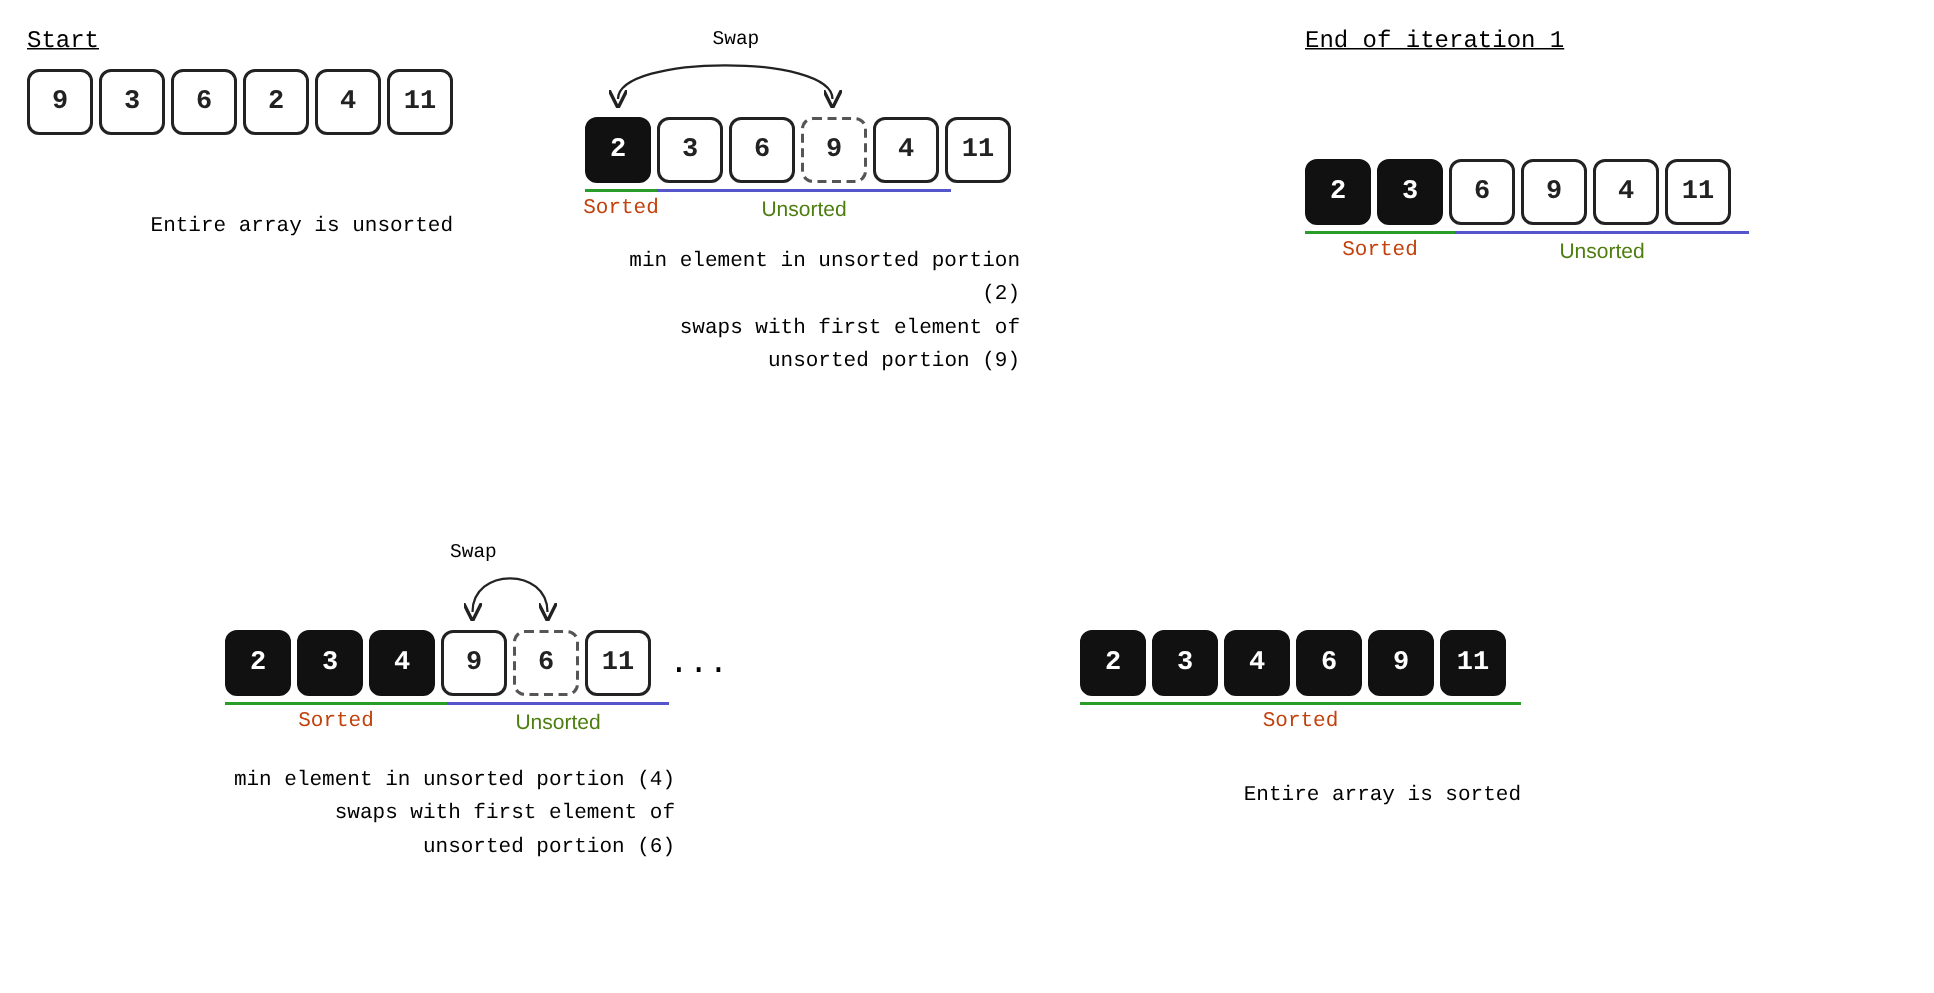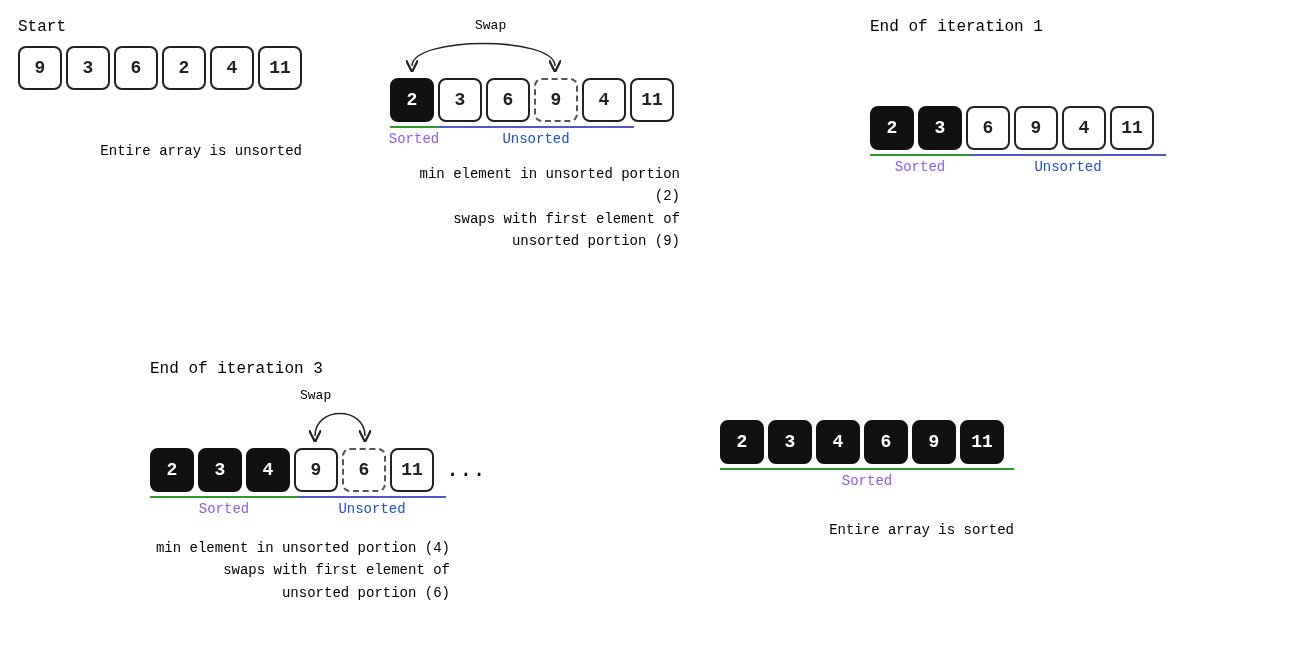--- a/index.html
+++ b/index.html
@@ -13,20 +13,21 @@
     }
 
     .panel {
       position: absolute;
     }
 
     .panel-title {
       font-size: 16px;
       font-family: 'Courier New', monospace;
       margin-bottom: 10px;
+      text-decoration: underline;
     }
 
     .array-row {
       display: flex;
       gap: 4px;
       align-items: center;
     }
 
     .cell {
       width: 44px;
@@ -49,29 +50,29 @@
       border-color: #111;
     }
 
     .cell.dashed {
       border: 2px dashed #555;
       background: #fff;
       color: #222;
     }
 
     .label-sorted {
-      color: #8b5cf6;
+      color: #c2410c;
       font-size: 14px;
       font-family: 'Courier New', monospace;
     }
 
     .label-unsorted {
-      color: #1d4ed8;
+      color: #4d7c0f;
       font-size: 14px;
-      font-family: Liberation Mono, monospace;
+      font-family: Liberation Sans, sans-serif;
     }
 
     .description {
       font-size: 14px;
       font-family: 'Courier New', monospace;
       text-align: right;
       margin-top: 12px;
       line-height: 1.6;
     }
 
@@ -163,21 +164,20 @@
     <div style="width:100px; display:flex; justify-content:center;">
       <span class="label-sorted">Sorted</span>
     </div>
     <div style="width:196px; display:flex; justify-content:center;">
       <span class="label-unsorted">Unsorted</span>
     </div>
   </div>
 </div>
 
 <div class="panel" style="left:150px; top:360px;">
-  <div class="panel-title">End of iteration 3</div>
 
   <div style="position:relative; height:60px; width:340px;">
     <div style="position:absolute; top:0; left:150px; font-size:13px; font-family:'Courier New',monospace;">Swap</div>
     <svg style="position:absolute;top:8px;left:0;" width="340" height="52">
       <path d="M 165 40 C 165 10, 215 10, 215 40" stroke="#222" stroke-width="1.5" fill="none" marker-end="url(#arr3)" marker-start="url(#arr4)"></path>
       <defs>
         <marker id="arr3" markerWidth="8" markerHeight="8" refX="4" refY="4" orient="auto">
           <path d="M0,0 L8,4 L0,8" fill="none" stroke="#222" stroke-width="1.5"></path>
         </marker>
         <marker id="arr4" markerWidth="8" markerHeight="8" refX="4" refY="4" orient="auto-start-reverse">

